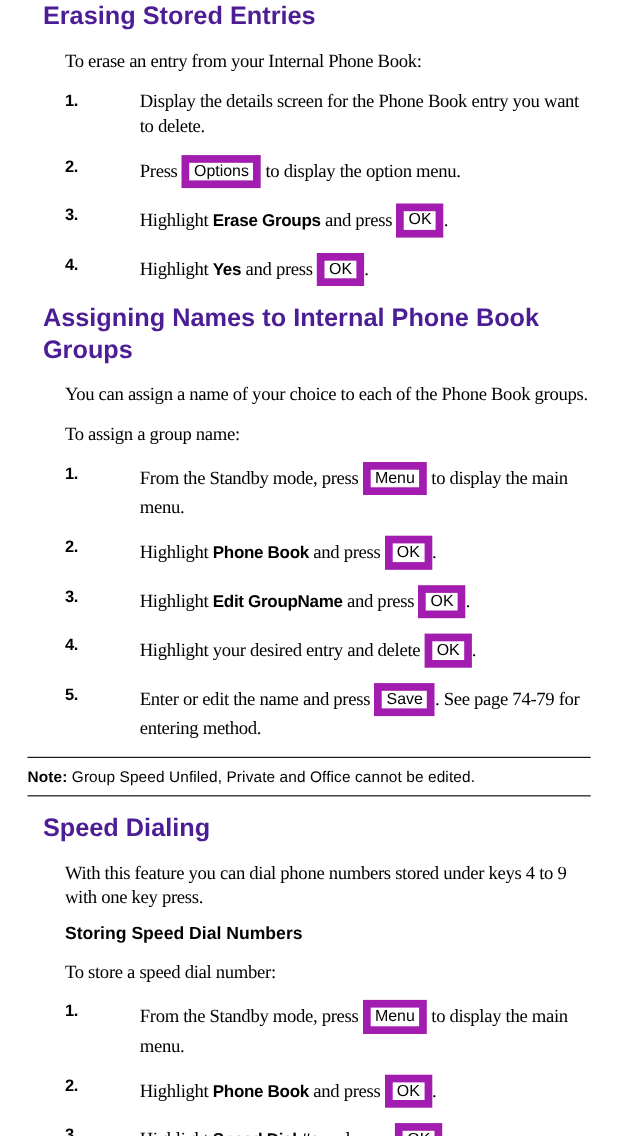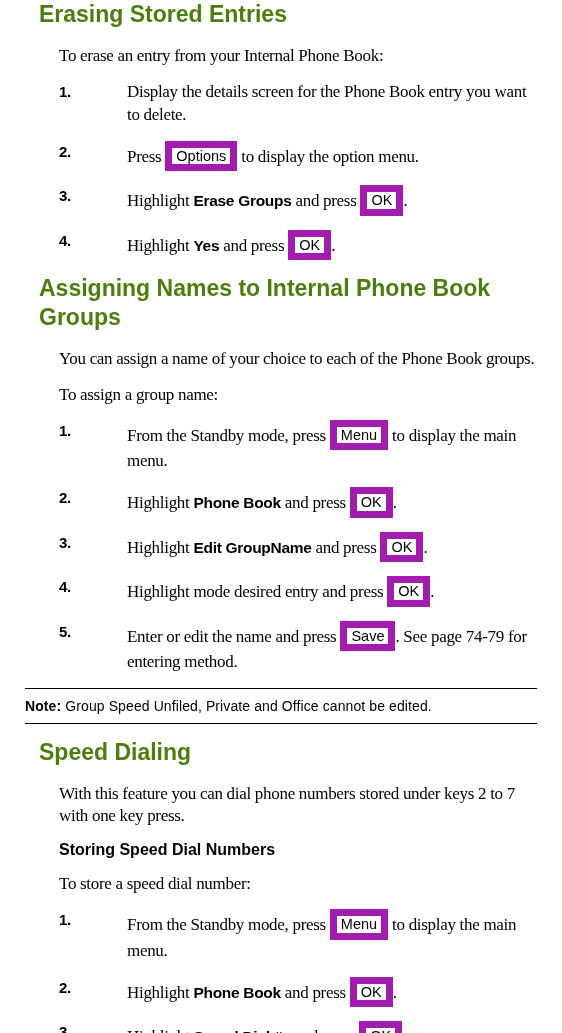--- a/index.html
+++ b/index.html
@@ -8,21 +8,21 @@
       height: 1033px;
       background: #fff;
       font-family: Georgia, 'Times New Roman', serif;
       color: #000;
       padding: 0 25px 20px 25px;
       position: relative;
     }
     .section-title {
       font-family: Arial, Helvetica, sans-serif;
       font-weight: bold;
-      color: #4d7c0f;
+      color: #4c1d95;
       font-size: 23px;
       margin: 14px 0 16px 14px;
       line-height: 1.25;
     }
     .section-title.first { margin-top: 0; }
     .body-text {
       font-size: 17px;
       margin: 0 0 14px 34px;
       line-height: 1.3;
       font-stretch: condensed;
@@ -123,33 +123,33 @@
 <div class="step">
   <span class="step-num">2.</span>
   <span class="step-text"><span>Highlight </span><span class="bold-inline">Phone Book</span><span> and press </span><span class="key">OK</span><span>.</span></span>
 </div>
 <div class="step">
   <span class="step-num">3.</span>
   <span class="step-text"><span>Highlight </span><span class="bold-inline">Edit GroupName</span><span> and press </span><span class="key">OK</span><span>.</span></span>
 </div>
 <div class="step">
   <span class="step-num">4.</span>
-  <span class="step-text"><span>Highlight mode desired entry and press </span><span class="key">OK</span><span>.</span></span>
+  <span class="step-text"><span>Highlight your desired entry and delete </span><span class="key">OK</span><span>.</span></span>
 </div>
 <div class="step">
   <span class="step-num">5.</span>
   <span class="step-text"><span>Enter or edit the name and press </span><span class="key">Save</span><span>. See page 74-79 for entering method.</span></span>
 </div>
 
 <div class="note-block">
   <span class="note-label">Note:</span><span> Group Speed Unfiled, Private and Office cannot be edited.</span>
 </div>
 
 <h2 class="section-title">Speed Dialing</h2>
-<p class="body-text">With this feature you can dial phone numbers stored under keys 2 to 7 with one key press.</p>
+<p class="body-text">With this feature you can dial phone numbers stored under keys 4 to 9 with one key press.</p>
 <div class="subhead">Storing Speed Dial Numbers</div>
 <p class="body-text">To store a speed dial number:</p>
 
 <div class="step">
   <span class="step-num">1.</span>
   <span class="step-text"><span>From the Standby mode, press </span><span class="key">Menu</span><span> to display the main menu.</span></span>
 </div>
 <div class="step">
   <span class="step-num">2.</span>
   <span class="step-text"><span>Highlight </span><span class="bold-inline">Phone Book</span><span> and press </span><span class="key">OK</span><span>.</span></span>

